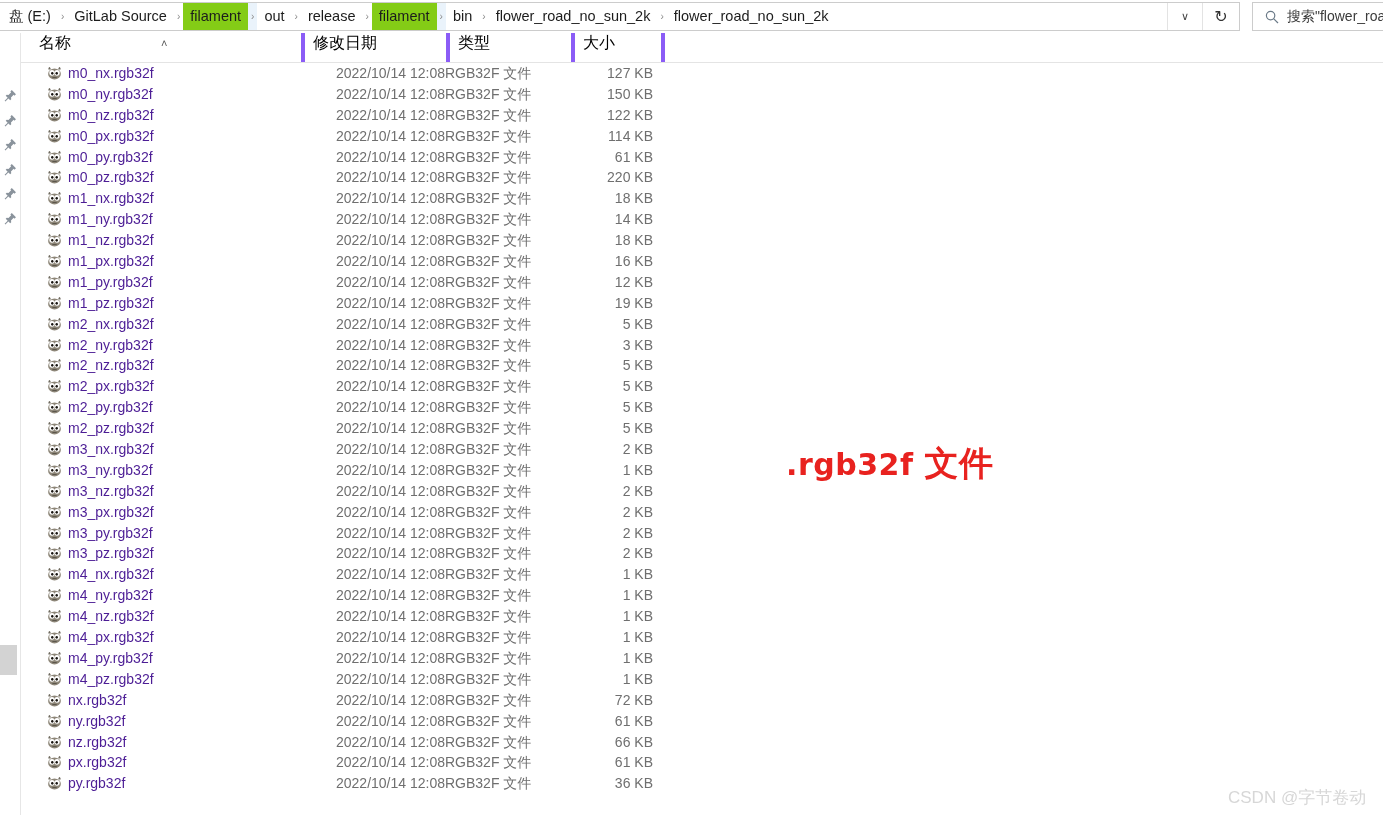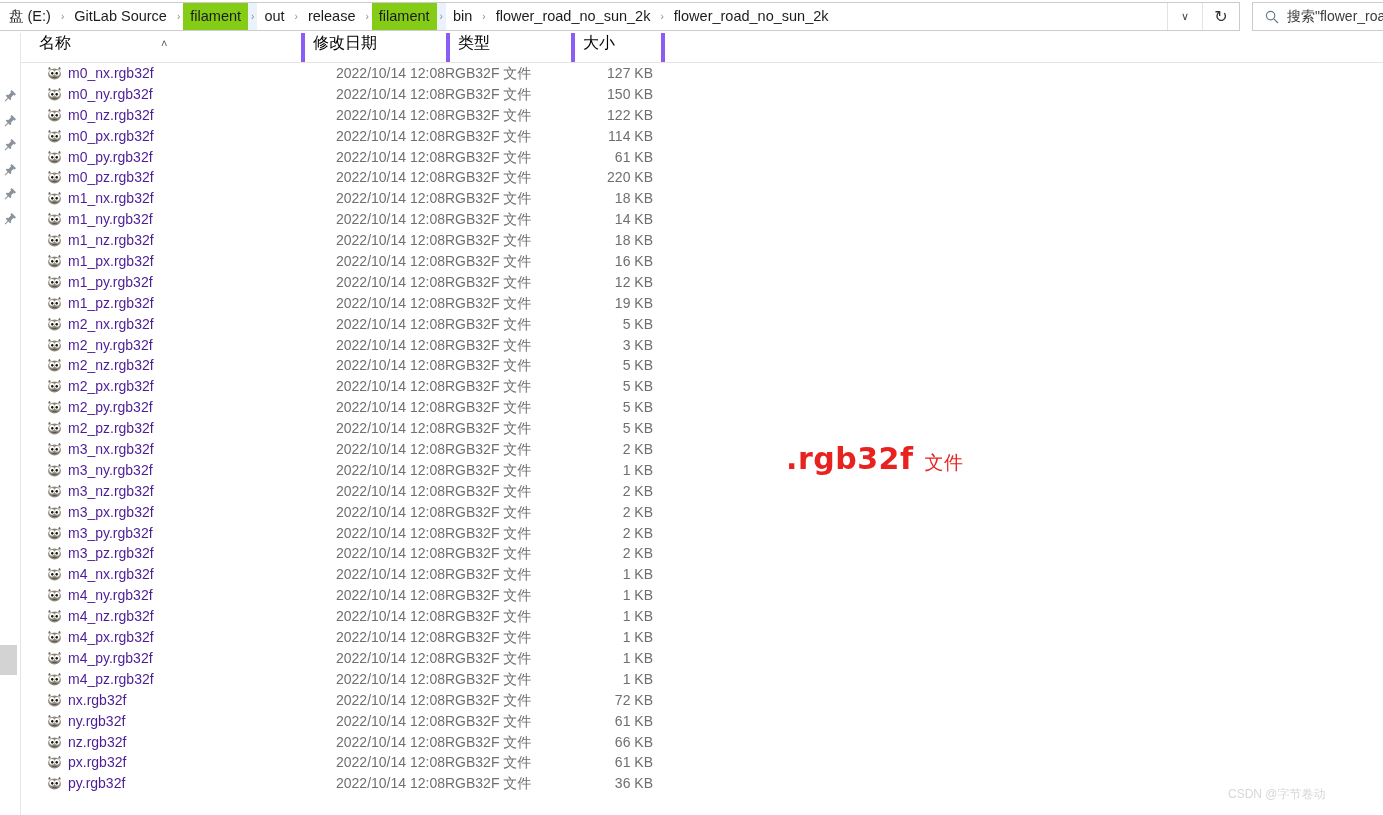--- a/index.html
+++ b/index.html
@@ -194,27 +194,27 @@
   #annotation {
     position: absolute;
     left: 786px; top: 441px;
     font-size: 30px;
     font-weight: bold;
     color: #e8221f;
     letter-spacing: 0.5px;
     white-space: nowrap;
     font-family: "DejaVu Sans", "Liberation Sans", sans-serif;
   }
-  #annotation .cjk { font-weight: normal; font-size: 19px; }
+  #annotation .cjk { font-weight: bold; font-size: 34px; }
 
   
   #watermark {
     position: absolute;
     left: 1228px; top: 786px;
-    font-size: 12px;
+    font-size: 17px;
     color: #d7d7d7;
     white-space: nowrap;
   }
 </style>
 </head>
 <body>
 
 <div id="topbar">
 
   <div id="addressbar">

